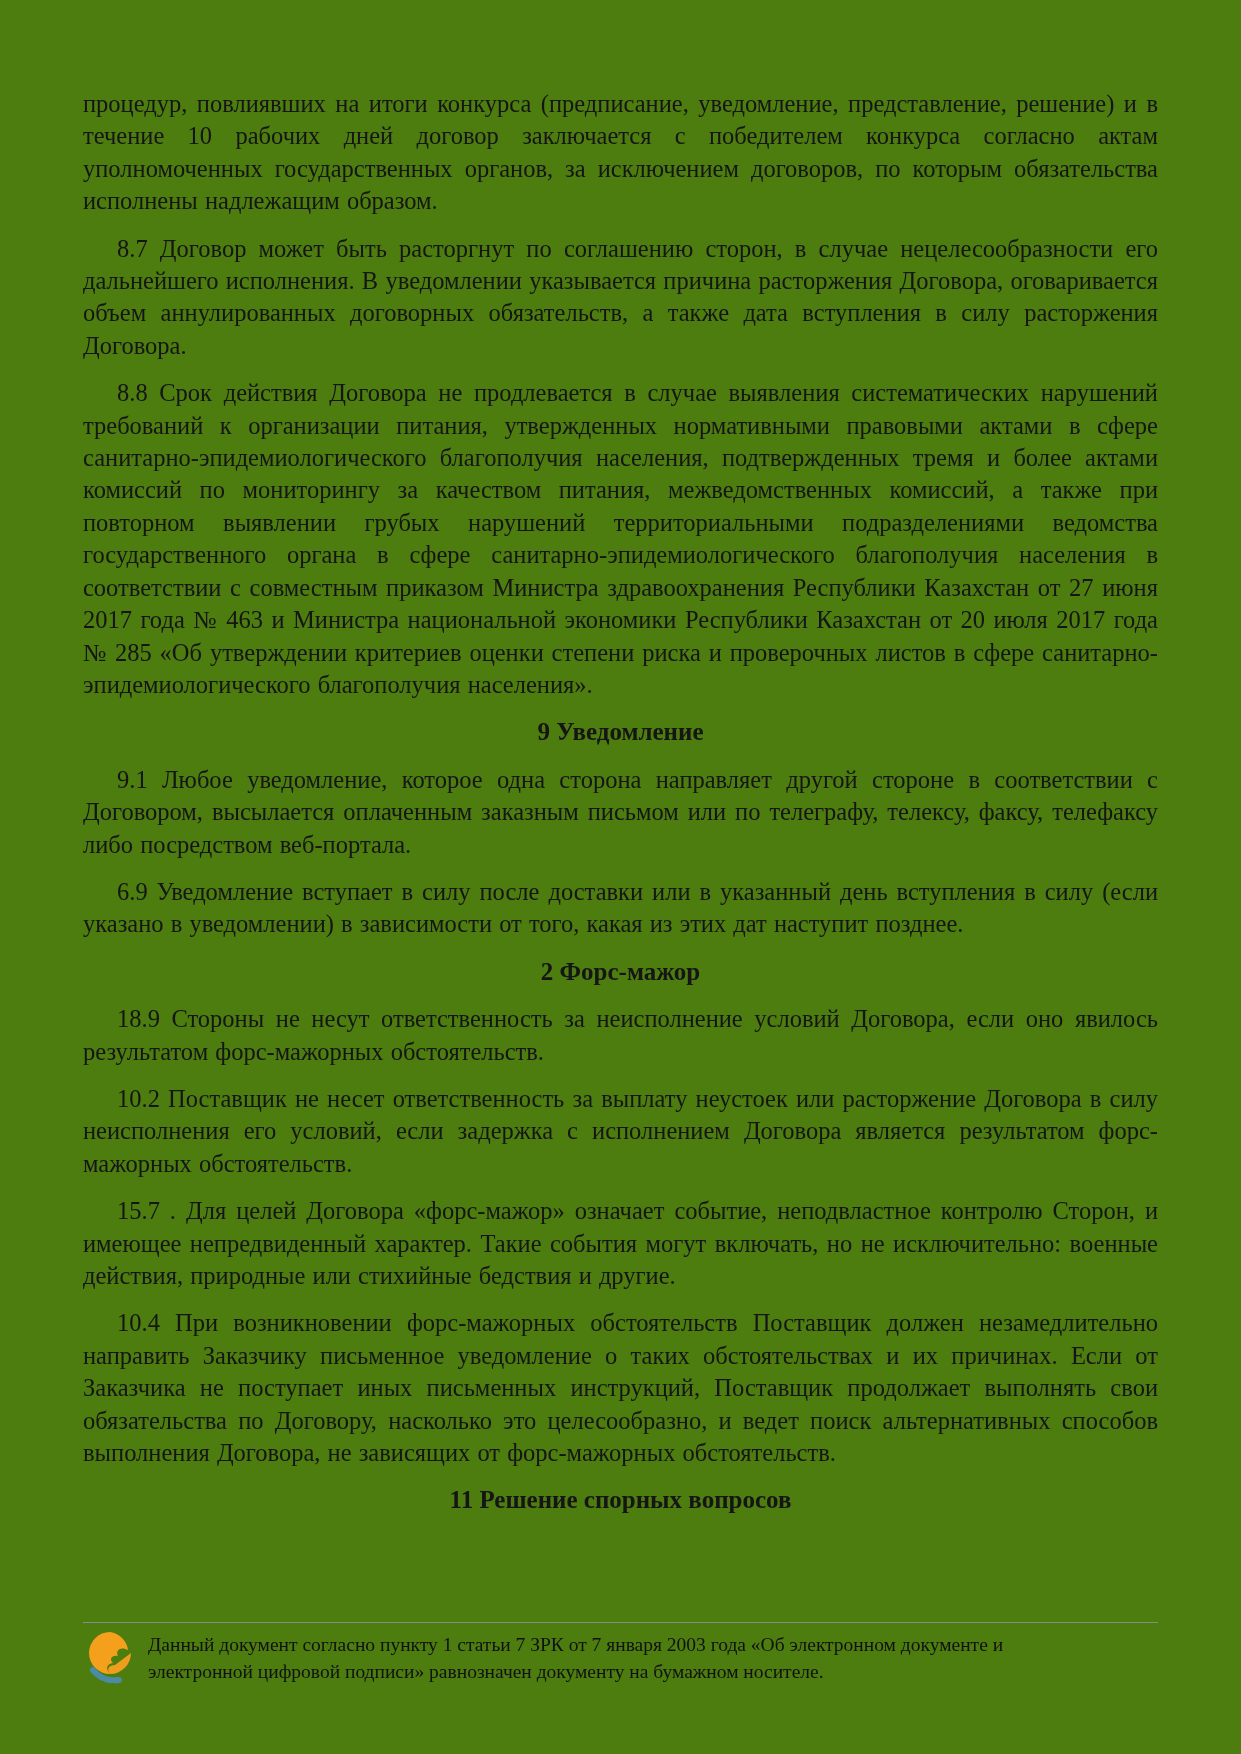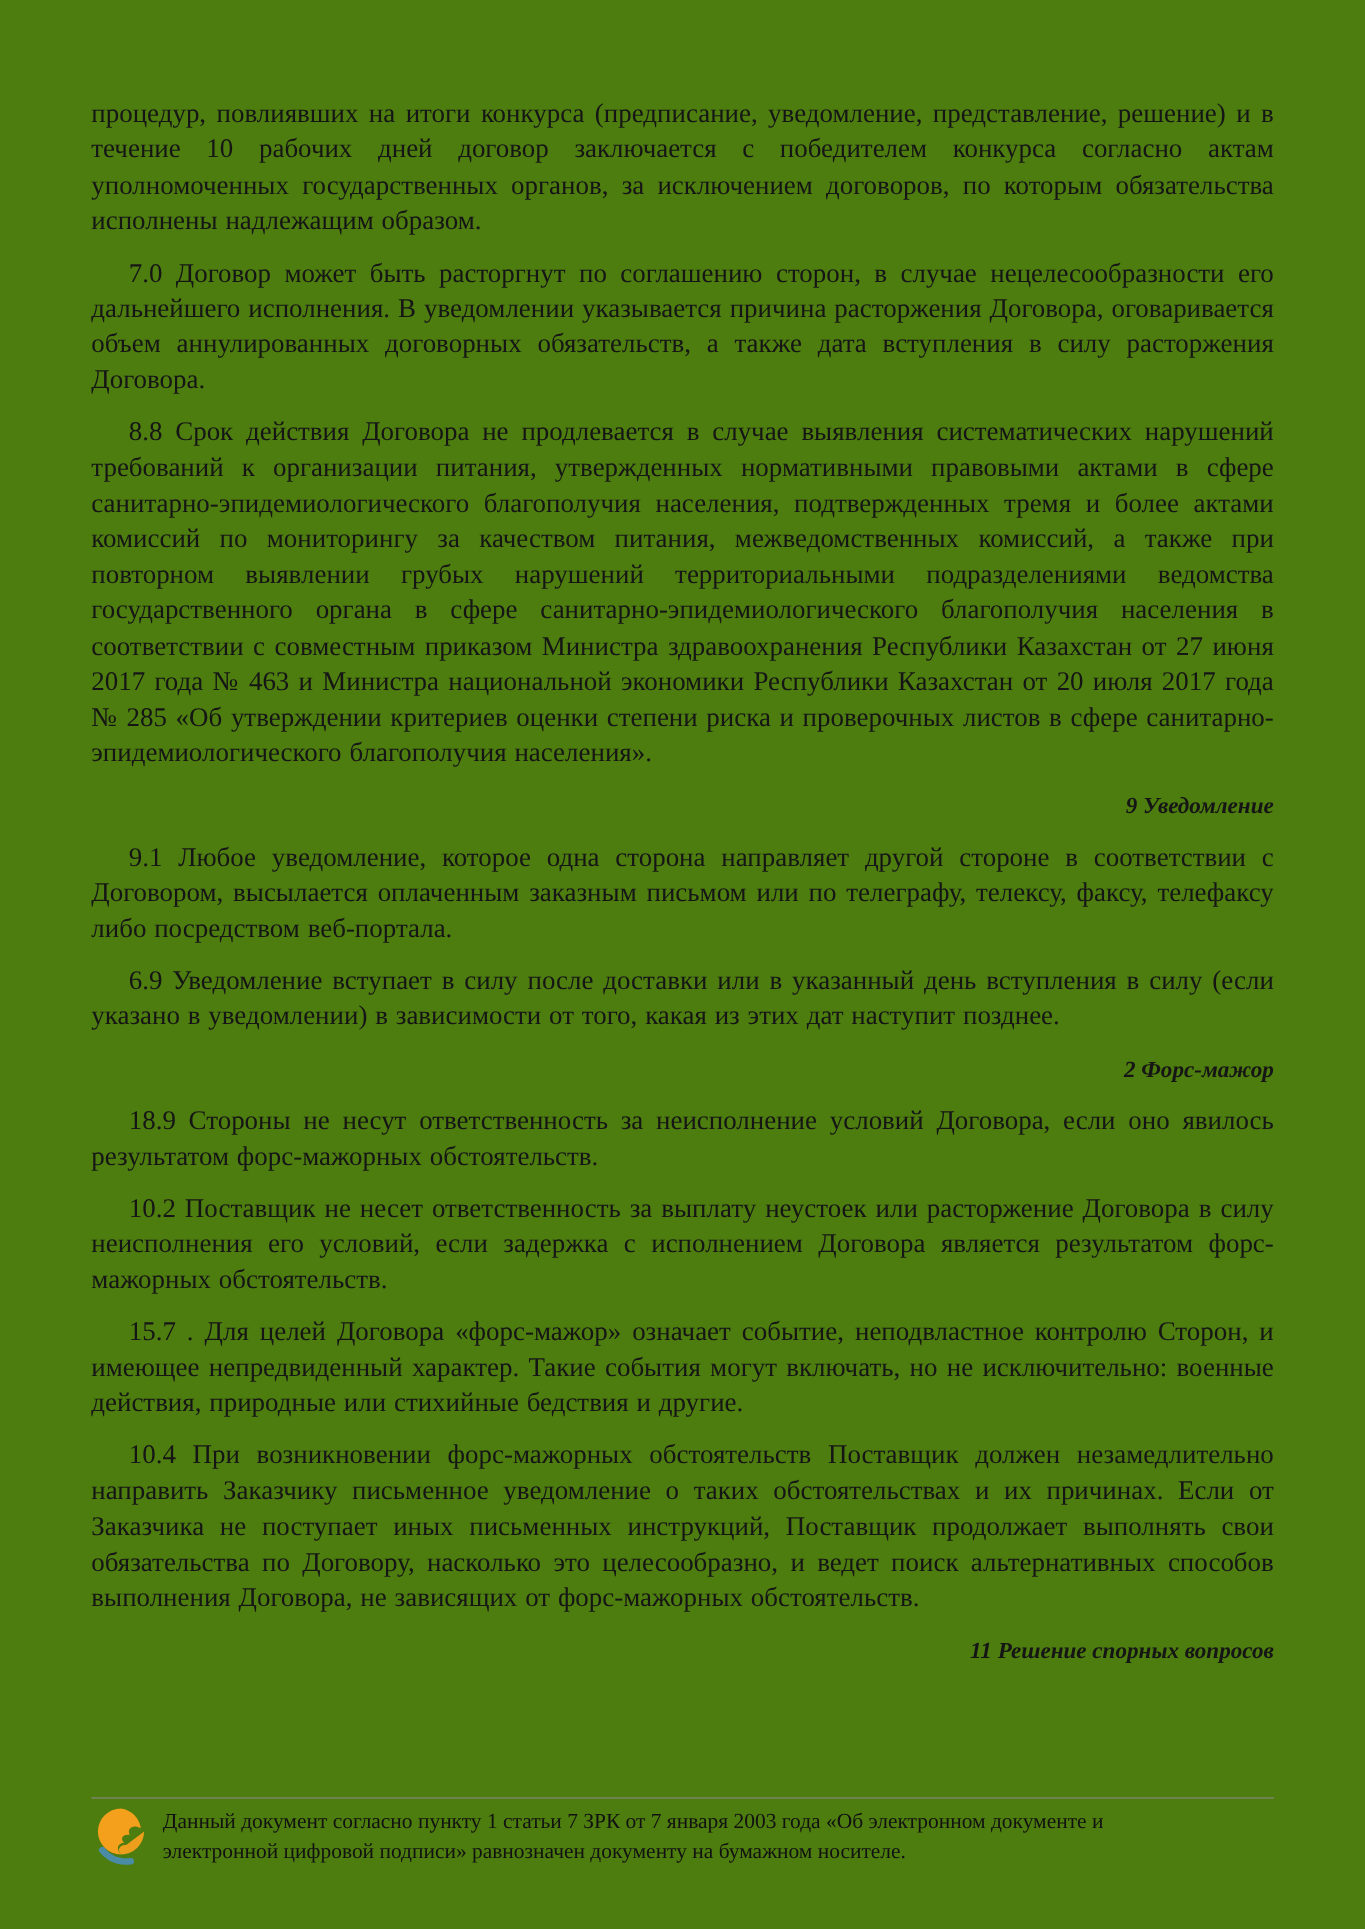--- a/index.html
+++ b/index.html
@@ -27,32 +27,31 @@
     line-height: 32.4px;
     text-align: justify;
     margin: 15px 0 0 0;
     text-indent: 34px;
     word-spacing: 1px;
   }
   .para.no-indent { text-indent: 0; }
   .para.no-gap { margin-top: 0; }
   .para:first-child { margin-top: 0; }
   .heading {
-    font-size: 21px;
+    font-size: 25px;
     line-height: 32.4px;
     font-weight: bold;
-    text-align: right;
+    text-align: center;
     margin: 15px 0;
-    font-style: italic;
   }
   .footer {
     position: absolute;
     left: 83px;
     right: 83px;
-    bottom: 0;
+    bottom: 12px;
     height: 112px;
     border-top: 1px solid #8a8a8a;
     padding-top: 7px;
     display: flex;
     align-items: flex-start;
     gap: 13px;
   }
   .footer-logo {
     flex: 0 0 auto;
     width: 50px;
@@ -67,21 +66,21 @@
     padding-top: 2px;
   }
 </style>
 </head>
 <body>
 
 <div class="page">
 
   <div class="doc-body">
       <p class="para no-indent no-gap">процедур, повлиявших на итоги конкурса (предписание, уведомление, представление, решение) и в течение 10 рабочих дней договор заключается с победителем конкурса согласно актам уполномоченных государственных органов, за исключением договоров, по которым обязательства исполнены надлежащим образом.</p>
-      <p class="para">7.0 Договор может быть расторгнут по соглашению сторон, в случае нецелесообразности его дальнейшего исполнения. В уведомлении указывается причина расторжения Договора, оговаривается объем аннулированных договорных обязательств, а также дата вступления в силу расторжения Договора.</p>
+      <p class="para">8.7 Договор может быть расторгнут по соглашению сторон, в случае нецелесообразности его дальнейшего исполнения. В уведомлении указывается причина расторжения Договора, оговаривается объем аннулированных договорных обязательств, а также дата вступления в силу расторжения Договора.</p>
       <p class="para">8.8 Срок действия Договора не продлевается в случае выявления систематических нарушений требований к организации питания, утвержденных нормативными правовыми актами в сфере санитарно-эпидемиологического благополучия населения, подтвержденных тремя и более актами комиссий по мониторингу за качеством питания, межведомственных комиссий, а также при повторном выявлении грубых нарушений территориальными подразделениями ведомства государственного органа в сфере санитарно-эпидемиологического благополучия населения в соответствии с совместным приказом Министра здравоохранения Республики Казахстан от 27 июня 2017 года № 463 и Министра национальной экономики Республики Казахстан от 20 июля 2017 года № 285 «Об утверждении критериев оценки степени риска и проверочных листов в сфере санитарно-эпидемиологического благополучия населения».</p>
       <h2 class="heading">9 Уведомление</h2>
       <p class="para no-gap">9.1 Любое уведомление, которое одна сторона направляет другой стороне в соответствии с Договором, высылается оплаченным заказным письмом или по телеграфу, телексу, факсу, телефаксу либо посредством веб-портала.</p>
       <p class="para">6.9 Уведомление вступает в силу после доставки или в указанный день вступления в силу (если указано в уведомлении) в зависимости от того, какая из этих дат наступит позднее.</p>
       <h2 class="heading">2 Форс-мажор</h2>
       <p class="para no-gap">18.9 Стороны не несут ответственность за неисполнение условий Договора, если оно явилось результатом форс-мажорных обстоятельств.</p>
       <p class="para">10.2 Поставщик не несет ответственность за выплату неустоек или расторжение Договора в силу неисполнения его условий, если задержка с исполнением Договора является результатом форс-мажорных обстоятельств.</p>
       <p class="para">15.7 . Для целей Договора «форс-мажор» означает событие, неподвластное контролю Сторон, и имеющее непредвиденный характер. Такие события могут включать, но не исключительно: военные действия, природные или стихийные бедствия и другие.</p>
       <p class="para">10.4 При возникновении форс-мажорных обстоятельств Поставщик должен незамедлительно направить Заказчику письменное уведомление о таких обстоятельствах и их причинах. Если от Заказчика не поступает иных письменных инструкций, Поставщик продолжает выполнять свои обязательства по Договору, насколько это целесообразно, и ведет поиск альтернативных способов выполнения Договора, не зависящих от форс-мажорных обстоятельств.</p>
       <h2 class="heading">11 Решение спорных вопросов</h2>

